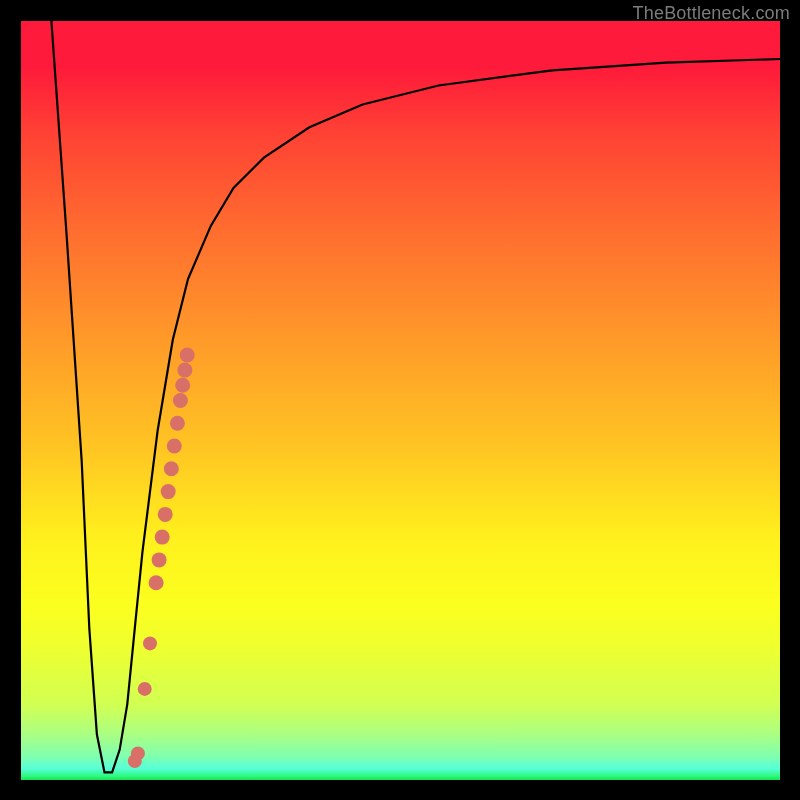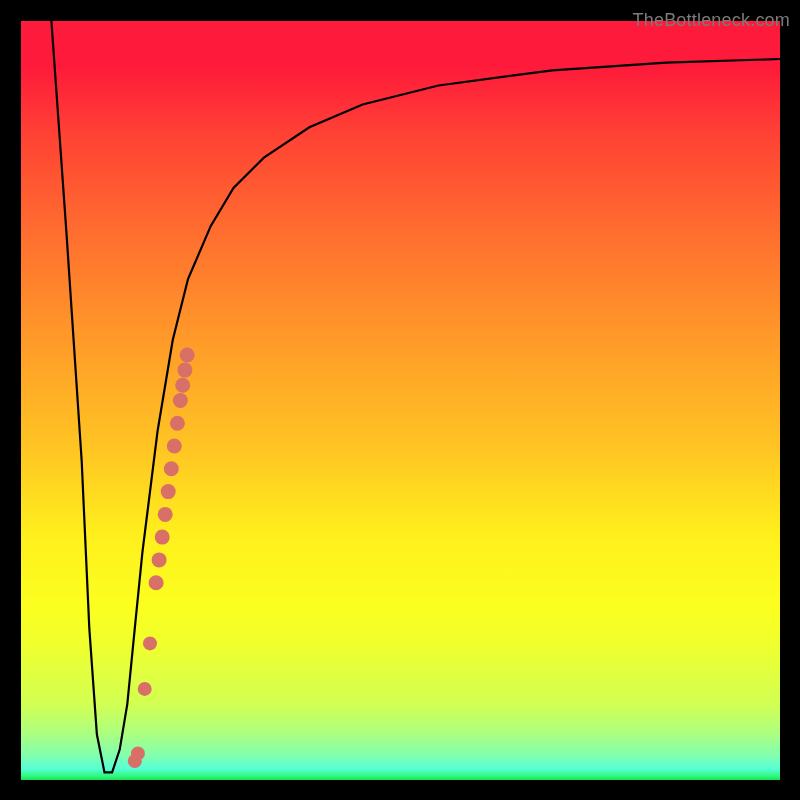--- a/index.html
+++ b/index.html
@@ -51,21 +51,21 @@
   }
   svg.curves {
     position: absolute;
     left: 0;
     top: 0;
     width: 759px;
     height: 759px;
   }
   .attribution {
     position: absolute;
-    top: 10px;
+    top: 3px;
     right: 10px;
     color: #7b7b7b;
     font-size: 18px;
     font-weight: 500;
     letter-spacing: 0.2px;
   }
 </style>
 </head>
 <body>
 

